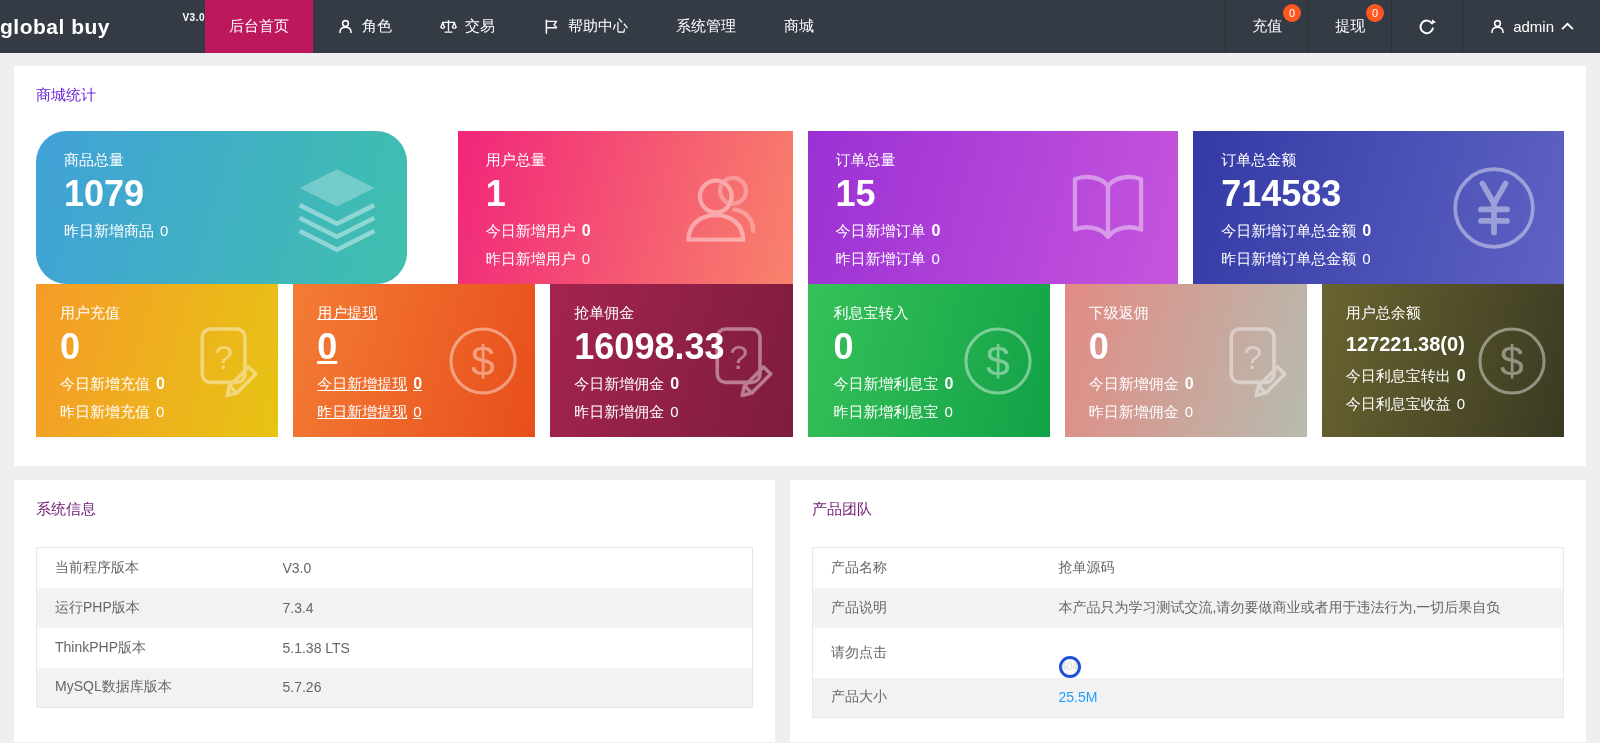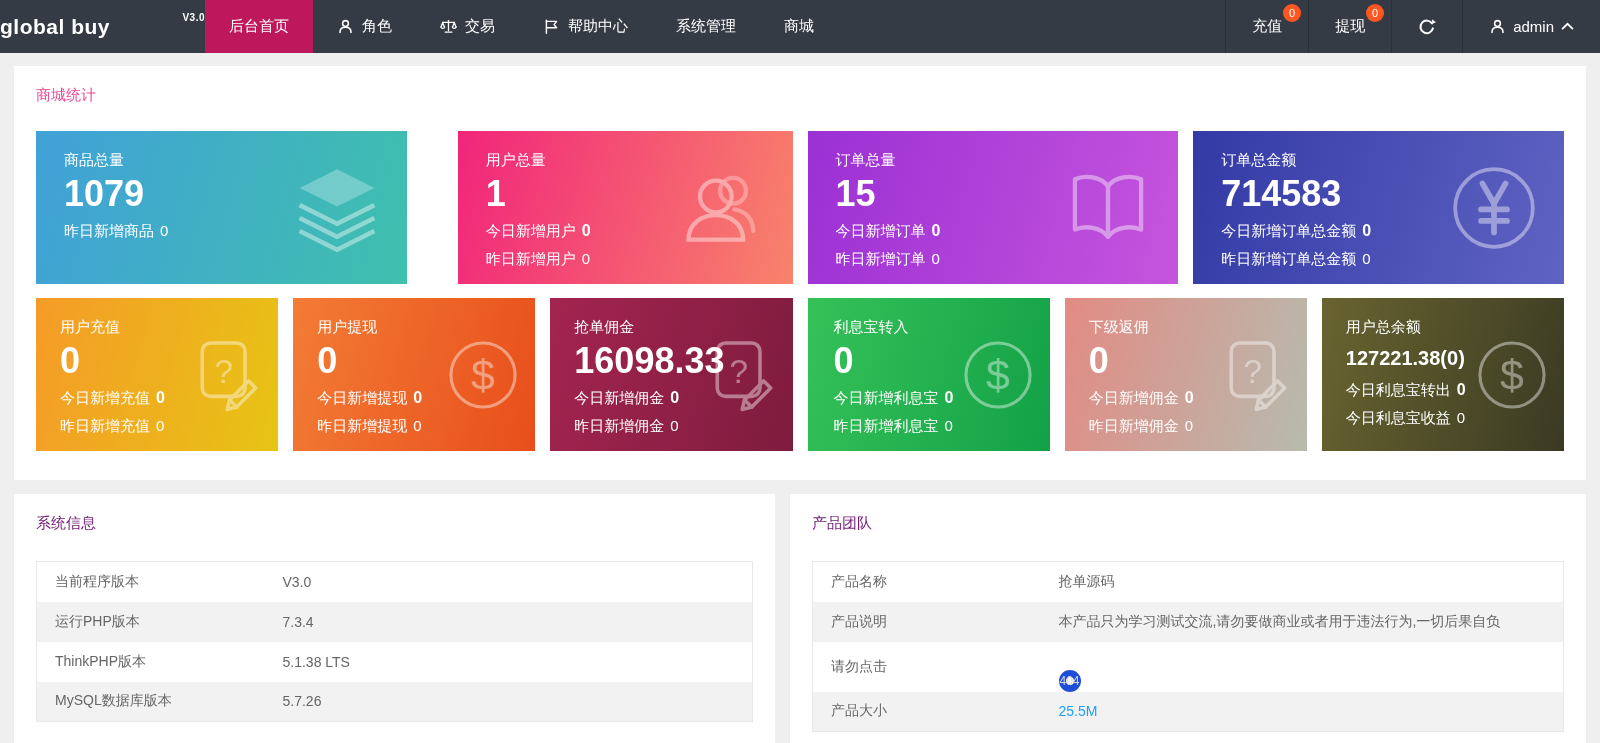--- a/index.html
+++ b/index.html
@@ -16,24 +16,24 @@
   .nav-item svg { width:17px; height:17px; display:block; }
   .header-right { margin-left:auto; display:flex; align-items:stretch; }
   .hr-item { position:relative; display:flex; align-items:center; gap:7px; padding:0 26px; font-size:15px; cursor:pointer; border-left:1px solid rgba(0,0,0,.18); white-space:nowrap; }
   .hr-badge { position:absolute; top:4px; right:7px; min-width:18px; height:18px; border-radius:50%; background:#ff5722; color:#fff; font-size:11px; display:flex; align-items:center; justify-content:center; }
   .hr-item svg { display:block; }
 
   
   .main { padding:13px 14px 0; }
   .panel { background:#fff; }
   .stats-panel { padding:20px 22px 29px; }
-  .section-title { font-size:15px; color:#ec4899; margin-bottom:26px; }
+  .section-title { font-size:15px; color:#6d28d9; margin-bottom:26px; }
 
   .cards-row1 { display:grid; grid-template-columns:repeat(4,1fr); gap:15px; }
-  .cards-row2 { display:grid; grid-template-columns:repeat(6,1fr); gap:15px; margin-top:14px; }
+  .cards-row2 { display:grid; grid-template-columns:repeat(6,1fr); gap:15px; }
   .card { position:relative; height:153px; color:#fff; padding:20px 16px 0 28px; overflow:hidden; }
   .cards-row2 .card { padding-left:24px; }
   .card-title { font-size:15px; }
   .card-value { font-size:36px; font-weight:bold; margin-top:5px; line-height:1.05; }
   .card-value.small { font-size:20px; margin-top:11px; padding-bottom:3px; }
   .card-line { font-size:15px; margin-top:9px; white-space:nowrap; }
   .cl-val1 { font-weight:bold; font-size:16px; margin-left:6px; }
   .cl-val2 { margin-left:6px; }
   .card-icon { position:absolute; right:24px; top:50%; transform:translateY(-50%); opacity:.42; }
   .cards-row1 .card-icon svg { width:92px; height:92px; display:block; }
@@ -44,21 +44,21 @@
   .bottom { display:flex; gap:15px; margin-top:14px; }
   .info-panel { padding:20px 22px 24px; }
   .info-panel.left { width:761px; flex:none; }
   .info-panel.right { flex:1; }
   .info-title { font-size:15px; color:#701a75; margin-bottom:28px; }
   table.info { width:100%; border-collapse:collapse; font-size:14px; color:#666; border:1px solid #e7e7e7; }
   table.info tr:nth-child(even) { background:#f2f2f2; }
   table.info td { height:40px; padding:0 18px; }
   td.lbl { width:228px; }
   .link { color:#1e9fff; cursor:pointer; text-decoration:none; }
-  .badge-404 { display:inline-flex; width:22px; height:22px; border-radius:50%; border:7px solid #1d4ed8; color:#d9d9d9; font-size:12px; align-items:center; justify-content:center; cursor:pointer; background:#fafafa;margin-top:28px; }
+  .badge-404 { display:inline-flex; width:22px; height:22px; border-radius:50%; border:3px solid #1d4ed8; color:#d9d9d9; font-size:10px; align-items:center; justify-content:center; cursor:pointer; background:#fafafa;margin-top:28px; }
 </style>
 </head>
 <body>
 
 <div class="header">
   <div class="logo">
     <span>global buy</span>
     <span class="ver">V3.0</span>
   </div>
   <div class="nav">
@@ -137,21 +137,21 @@
     </div>
   </div>
 </div>
 
 <div class="main">
 
   <div class="panel stats-panel">
     <div class="section-title">商城统计</div>
 
     <div class="cards-row1">
-      <div class="card" style="background: linear-gradient(105deg, rgb(65, 161, 216), rgb(63, 192, 173));">
+      <div class="card" style="background: linear-gradient(105deg, rgb(65, 161, 216), rgb(63, 192, 173)); border-radius: 31px;">
         <div class="card-title">商品总量</div>
         <div class="card-value">1079</div>
         <div class="card-line"><span>昨日新增商品</span><span class="cl-val2">0</span></div>
         <span class="card-icon">
   <svg viewBox="0 0 64 64" fill="none" stroke="#fff" stroke-width="3.2" stroke-linejoin="round">
     <path d="M32 5 L58 18 L32 31 L6 18 Z" fill="rgba(255,255,255,.65)" stroke="none"></path>
     <path d="M6 30 L32 43 L58 30"></path>
     <path d="M6 39 L32 52 L58 39"></path>
     <path d="M6 48 L32 61 L58 48"></path>
   </svg>
@@ -210,21 +210,21 @@
         <div class="card-line"><span>昨日新增充值</span><span class="cl-val2">0</span></div>
         <span class="card-icon">
   <svg viewBox="0 0 64 64" fill="none" stroke="#fff" stroke-width="3" stroke-linejoin="round" stroke-linecap="round">
     <rect x="12" y="5" width="36" height="45" rx="7"></rect>
     <text x="30" y="39" font-size="28" text-anchor="middle" fill="#fff" stroke="none">?</text>
     <path d="M35 53 L51 37 L57 43 L41 59 Z"></path>
     <path d="M35 53 L33 61 L41 59"></path>
   </svg>
 </span>
       </div>
-      <div class="card" style="background: linear-gradient(105deg, rgb(243, 124, 53), rgb(232, 78, 27));">
+      <div class="card" style="background: linear-gradient(105deg, rgb(243, 124, 53), rgb(232, 78, 27)); text-decoration: underline;">
         <div class="card-title">用户提现</div>
         <div class="card-value">0</div>
         <div class="card-line"><span>今日新增提现</span><span class="cl-val1">0</span></div>
         <div class="card-line"><span>昨日新增提现</span><span class="cl-val2">0</span></div>
         <span class="card-icon">
   <svg viewBox="0 0 64 64" fill="none" stroke="#fff" stroke-width="2.6">
     <circle cx="32" cy="32" r="27"></circle>
     <text x="32" y="45" font-size="36" text-anchor="middle" fill="#fff" stroke="none">$</text>
   </svg>
 </span>

